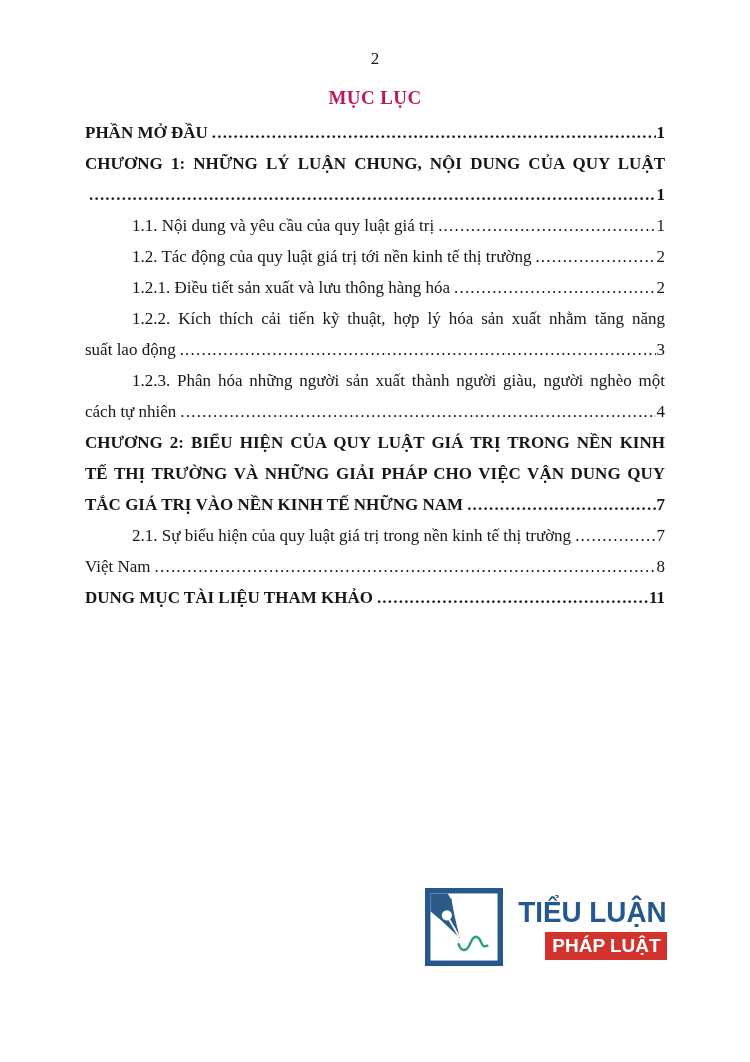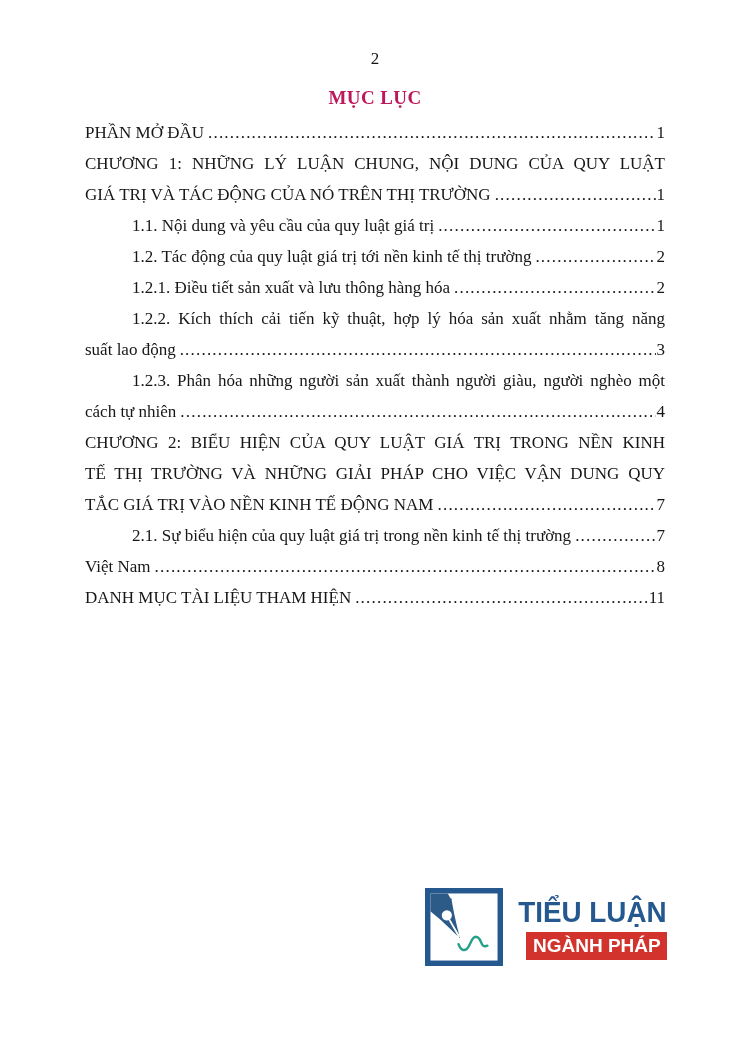--- a/index.html
+++ b/index.html
@@ -62,21 +62,21 @@
   }
   .row.leader .pg { white-space: nowrap; flex: 0 0 auto; }
 
   .row.wrap {
     text-align: justify;
     text-align-last: justify;
     white-space: normal;
     overflow: hidden;
   }
 
-  .bold { font-weight: 400; }
+  .bold { font-weight: 700; }
   .row.leader.indent { padding-left: 47px; }
   .row.wrap.indent { text-indent: 47px; }
 
   
   .logo {
     position: absolute;
     left: 425px;
     top: 888px;
     display: flex;
     align-items: flex-start;
@@ -119,21 +119,20 @@
 <div class="doc-title">MỤC LỤC</div>
 
 <div class="toc">
   <div class="row leader bold">
     <span class="t">PHẦN MỞ ĐẦU</span>
     <span class="dots"></span>
     <span class="pg">1</span>
   </div>
   <div class="row wrap bold">CHƯƠNG 1: NHỮNG LÝ LUẬN CHUNG, NỘI DUNG CỦA QUY LUẬT</div>
   <div class="row leader bold">
-    <span class="t">GIÁ TRỊ VÀ TÁC ĐỘNG CỦA NÓ TRÊN THỊ TRƯỜNG</span>
     <span class="dots"></span>
     <span class="pg">1</span>
   </div>
   <div class="row leader indent">
     <span class="t">1.1. Nội dung và yêu cầu của quy luật giá trị</span>
     <span class="dots"></span>
     <span class="pg">1</span>
   </div>
   <div class="row leader indent">
     <span class="t">1.2. Tác động của quy luật giá trị tới nền kinh tế thị trường</span>
@@ -153,36 +152,36 @@
   </div>
   <div class="row wrap indent">1.2.3. Phân hóa những người sản xuất thành người giàu, người nghèo một</div>
   <div class="row leader">
     <span class="t">cách tự nhiên</span>
     <span class="dots"></span>
     <span class="pg">4</span>
   </div>
   <div class="row wrap bold">CHƯƠNG 2: BIỂU HIỆN CỦA QUY LUẬT GIÁ TRỊ TRONG NỀN KINH</div>
   <div class="row wrap bold">TẾ THỊ TRƯỜNG VÀ NHỮNG GIẢI PHÁP CHO VIỆC VẬN DUNG QUY</div>
   <div class="row leader bold">
-    <span class="t">TẮC GIÁ TRỊ VÀO NỀN KINH TẾ ĐỘNG NAM</span>
+    <span class="t">TẮC GIÁ TRỊ VÀO NỀN KINH TẾ NHỮNG NAM</span>
     <span class="dots"></span>
     <span class="pg">7</span>
   </div>
   <div class="row leader indent">
     <span class="t">2.1. Sự biểu hiện của quy luật giá trị trong nền kinh tế thị trường</span>
     <span class="dots"></span>
     <span class="pg">7</span>
   </div>
   <div class="row leader">
     <span class="t">Việt Nam</span>
     <span class="dots"></span>
     <span class="pg">8</span>
   </div>
   <div class="row leader bold">
-    <span class="t">DANH MỤC TÀI LIỆU THAM HIỆN</span>
+    <span class="t">DUNG MỤC TÀI LIỆU THAM KHẢO</span>
     <span class="dots"></span>
     <span class="pg">11</span>
   </div>
 </div>
 
 <div class="logo">
   <svg class="logo-square" viewBox="0 0 100 100" xmlns="http://www.w3.org/2000/svg">
     <rect x="3.5" y="3.5" width="93" height="93" fill="#ffffff" stroke="#24588E" stroke-width="7"></rect>
     <defs>
       <clipPath id="sq">
@@ -194,15 +193,15 @@
         <rect x="-15" y="-34" width="30" height="42"></rect>
         <path d="M -16,6 L 16,6 C 9,24 5,38 0,56 C -5,38 -9,24 -16,6 Z"></path>
         <circle cx="0" cy="22" r="6.5" fill="#ffffff"></circle>
         <rect x="-1.2" y="28" width="2.4" height="26" fill="#ffffff"></rect>
       </g>
       <path d="M 43,72 C 46,81 52,82 56,75 C 60,68 61,61 67,63 C 73,65 71,78 80,74" fill="none" stroke="#27A08A" stroke-width="3.2" stroke-linecap="round"></path>
     </g>
   </svg>
   <div class="logo-text">
     <div class="logo-title">TIỂU LUẬN</div>
-    <div class="logo-badge">NGÀNH PHÁP</div>
+    <div class="logo-badge">PHÁP LUẬT</div>
   </div>
 </div>
 
 </body></html>

